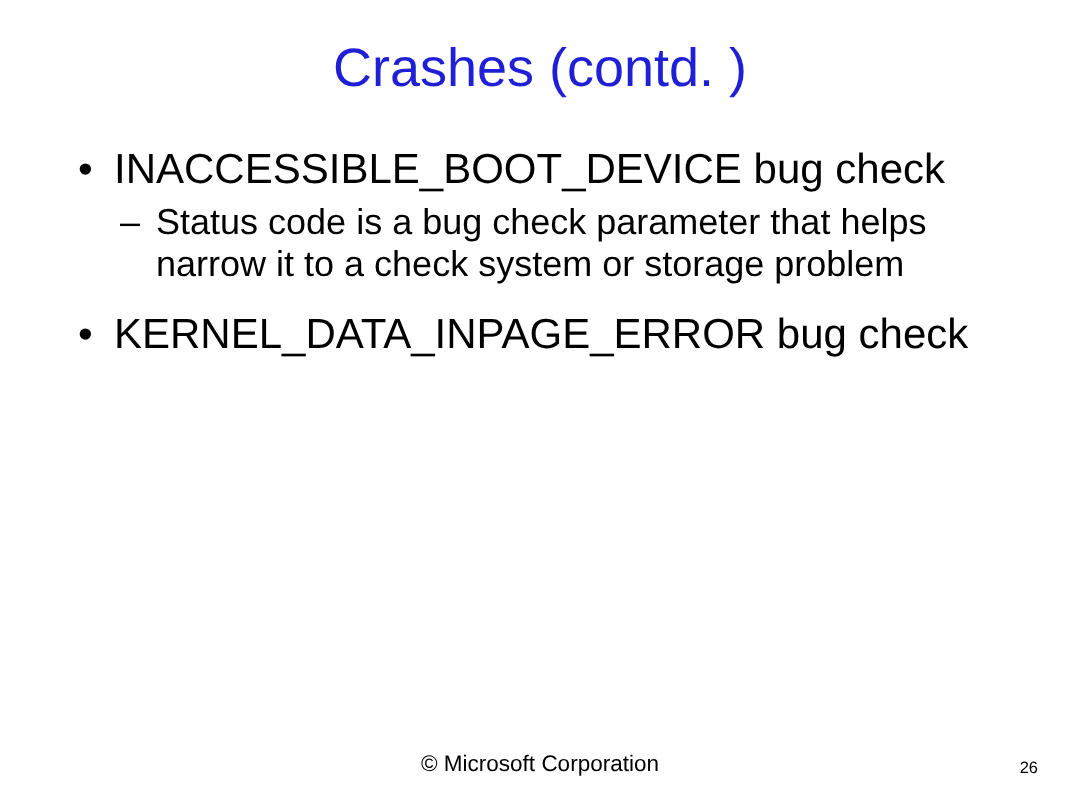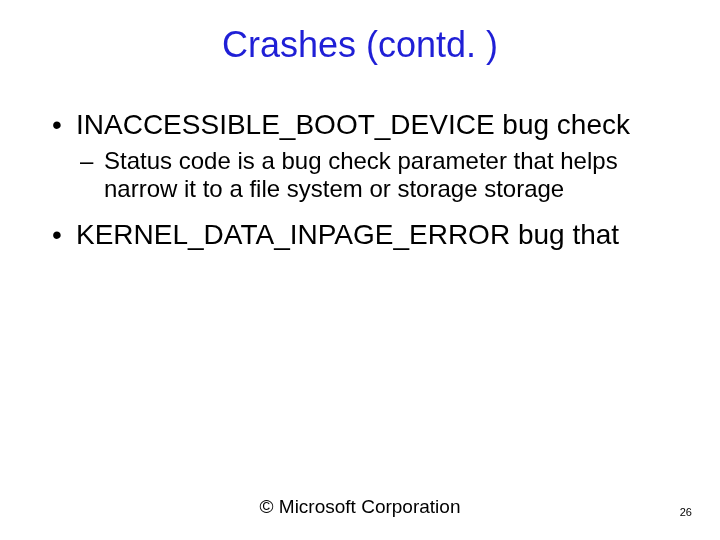--- a/index.html
+++ b/index.html
@@ -26,21 +26,20 @@
     text-align: center;
     font-size: 36px;
     color: #1f1fd6;
     font-weight: 400;
   }
   .body {
     position: absolute;
     top: 96px;
     left: 48px;
     right: 48px;
-    margin-top: 12px;
   }
   .lvl1 {
     font-size: 28px;
     line-height: 1.18;
     margin: 0 0 6px 0;
     padding-left: 28px;
     position: relative;
   }
   .lvl1::before {
     content: "•";
@@ -62,40 +61,40 @@
     left: 32px;
     top: 0;
     font-size: 24px;
   }
   .footer-center {
     position: absolute;
     bottom: 22px;
     left: 0;
     width: 720px;
     text-align: center;
-    font-size: 19px;
+    font-size: 15px;
     color: #000;
   }
   .footer-right {
     position: absolute;
     bottom: 22px;
     right: 28px;
     font-size: 11px;
     color: #000;
   }
 </style>
 </head>
 <body>
 
 <div class="slide">
 
   <div class="title">Crashes (contd. )</div>
 
   <div class="body">
     <p class="lvl1">INACCESSIBLE_BOOT_DEVICE bug check</p>
-    <p class="lvl2">Status code is a bug check parameter that helps narrow it to a file system or storage storage</p>
-    <p class="lvl1">KERNEL_DATA_INPAGE_ERROR bug that</p>
+    <p class="lvl2">Status code is a bug check parameter that helps narrow it to a check system or storage problem</p>
+    <p class="lvl1">KERNEL_DATA_INPAGE_ERROR bug check</p>
   </div>
 
   <div class="footer-center">© Microsoft Corporation</div>
   <div class="footer-right">26</div>
 
 </div>
 
 </body></html>

